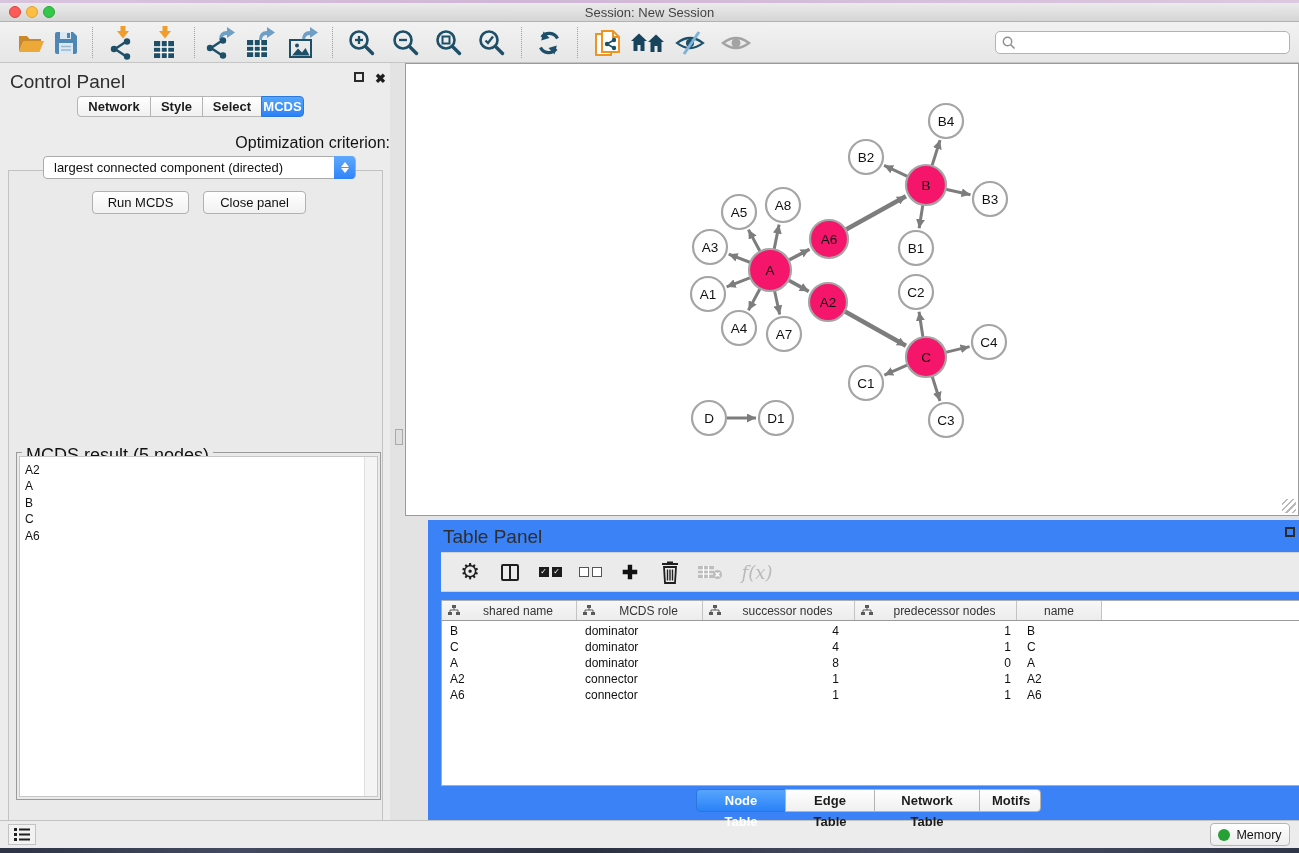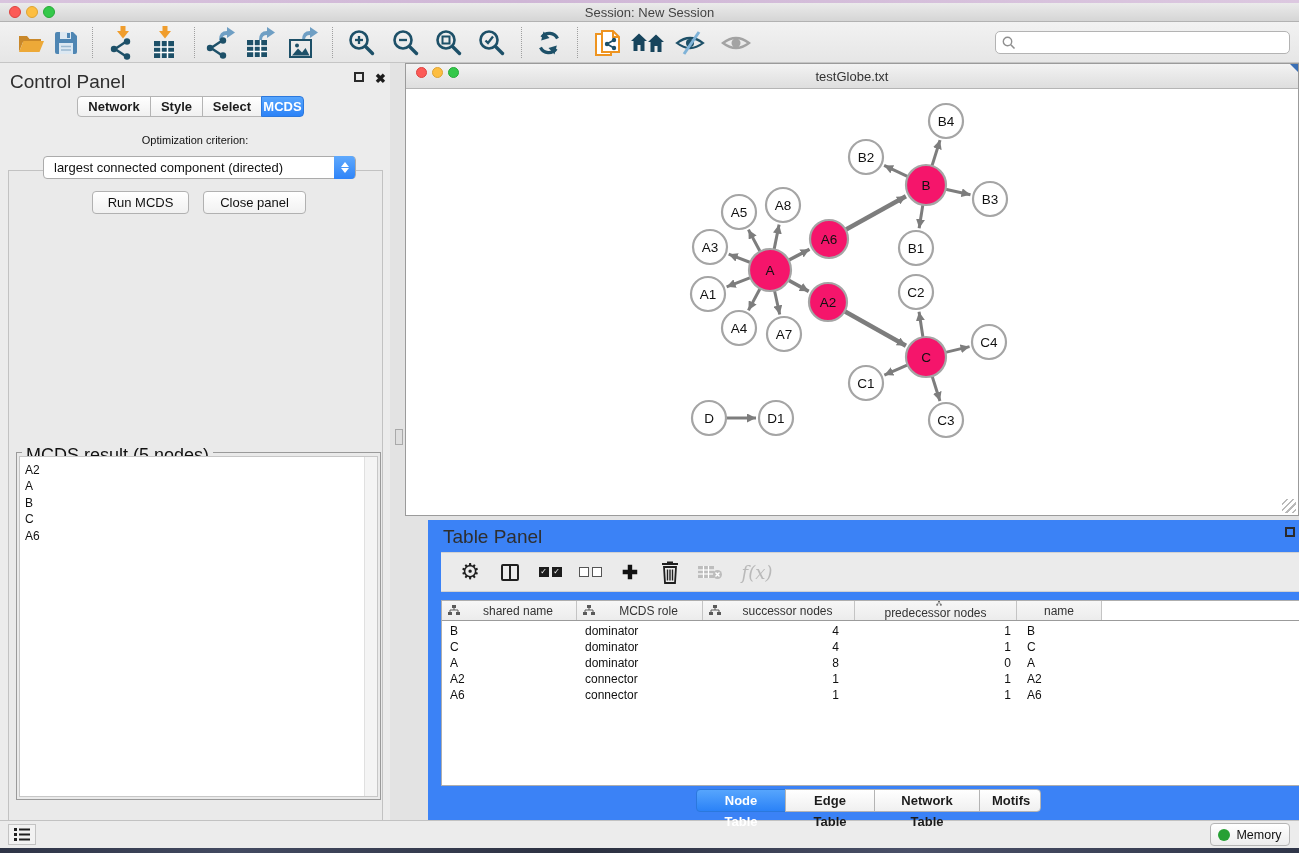--- a/index.html
+++ b/index.html
@@ -31,21 +31,21 @@
   .panel-title { position:absolute; left:10px; top:8px; font-size:19px; color:#2e2e2e; }
   .float-icon { position:absolute; width:10px; height:10px; border:2px solid #2a2a2a; }
   .close-icon { position:absolute; font-size:13px; font-weight:bold; color:#1d1d1d; line-height:10px; }
   .cp-inset { position:absolute; left:8px; top:107px; width:375px; height:705px; background:#eaeaea; border:1px solid #c2c2c2; }
   .tabbar { position:absolute; display:flex; z-index:5; }
   .tab { height:21px; line-height:19px; text-align:center; font-size:13px; color:#1c1c1c;
          background:linear-gradient(#ffffff,#f0f0f0); border:1px solid #b4b4b4; margin-left:-1px;font-weight:bold; }
   .tab:first-child { border-radius:4px 0 0 4px; margin-left:0; }
   .tab:last-child { border-radius:0 4px 4px 0; }
   .tab.active { background:linear-gradient(#56a5fd,#2b82f7); color:#fff; border-color:#2b78dd; }
-  .opt-label { position:absolute; left:0; top:71px; width:390px; text-align:center; font-size:11px; color:#111; }
+  .opt-label { position:absolute; left:0; top:71px; width:390px; text-align:right; font-size:16px; color:#111; }
   .dropdown { position:absolute; left:43px; top:93px; width:313px; height:23px; background:#fff; border:1px solid #ababab; border-radius:4px; font-size:13px; color:#111; line-height:21px; padding-left:10px; }
   .dd-stepper { position:absolute; right:0; top:-1px; width:21px; height:23px; background:linear-gradient(#5fa9fd,#2f84f8); border-radius:0 4px 4px 0; display:flex; flex-direction:column; align-items:center; justify-content:center; gap:1px; }
   .dd-stepper i { border-left:4px solid transparent; border-right:4px solid transparent; display:block; }
   .dd-up { border-bottom:5px solid #fff; }
   .dd-down { border-top:5px solid #fff; }
   .pbtn { position:absolute; height:23px; background:linear-gradient(#ffffff,#f1f1f1); border:1px solid #b1b1b1; border-radius:4px; font-size:13px; color:#111; text-align:center; line-height:21px; }
   .result-box { position:absolute; left:16px; top:389px; width:365px; height:348px; border:1px solid #9a9a9a; }
   .result-legend { position:absolute; left:5px; top:-8px; background:#eaeaea; padding:0 4px; font-size:18px; color:#111; }
   .result-list { position:absolute; left:2px; top:3px; right:2px; bottom:2px; background:#fff; border:1px solid #c7c7c7; padding:5px 0 0 5px; overflow:hidden; }
   .result-scroll { position:absolute; right:0; top:0; width:13px; height:100%; background:#f4f4f4; border-left:1px solid #e0e0e0; }
@@ -326,27 +326,20 @@
         <div class="result-item">A</div>
         <div class="result-item">B</div>
         <div class="result-item">C</div>
         <div class="result-item">A6</div>
         <div class="result-scroll"></div>
       </div>
     </div>
   </div>
 
   <div class="abs net-window">
-    <div class="net-titlebar">
-      <span class="tl red" style="left:10px; width:11px; height:11px;"></span>
-      <span class="tl yellow" style="left:26px; width:11px; height:11px;"></span>
-      <span class="tl green" style="left:42px; width:11px; height:11px;"></span>
-      <div class="net-title">testGlobe.txt</div>
-      <div class="blue-corner"></div>
-    </div>
     <div class="net-canvas">
       <svg id="graph-svg" width="892" height="426">
           <defs>
             <marker id="arrow" markerWidth="10" markerHeight="9" refX="9" refY="4.5" orient="auto" markerUnits="userSpaceOnUse">
               <path d="M0,0 L9,4.5 L0,9 Z" fill="#7d7d7d"></path>
             </marker>
           </defs>
           <line x1="354.10107730506843" y1="162.47943495786996" x2="342.42754542374433" y2="140.63863337345717" stroke="#7d7d7d" stroke-width="3" marker-end="url(#arrow)"></line>
           <line x1="368.11843883790186" y1="160.4078058104907" x2="373.07767729723633" y2="135.6116135138184" stroke="#7d7d7d" stroke-width="3" marker-end="url(#arrow)"></line>
           <line x1="344.39133153665693" y1="173.4833437557185" x2="322.674922346041" y2="165.15872023264905" stroke="#7d7d7d" stroke-width="3" marker-end="url(#arrow)"></line>
@@ -540,21 +533,21 @@
           <svg width="12" height="11" viewBox="0 0 12 11" style="margin-left:6px;">
               <g fill="#5a5a5a">
                 <rect x="4" y="0" width="4" height="3"></rect>
                 <rect x="0" y="7" width="4" height="3"></rect>
                 <rect x="8" y="7" width="4" height="3"></rect>
               </g>
               <path d="M6 3 L6 5 M2 7 L2 5 L10 5 L10 7" fill="none" stroke="#5a5a5a" stroke-width="1"></path>
             </svg>
           <span class="th-text">successor nodes</span>
         </div>
-        <div class="th" style="width:162px;flex-direction:column;">
+        <div class="th" style="width:162px;">
           <svg width="12" height="11" viewBox="0 0 12 11" style="margin-left:6px;">
               <g fill="#5a5a5a">
                 <rect x="4" y="0" width="4" height="3"></rect>
                 <rect x="0" y="7" width="4" height="3"></rect>
                 <rect x="8" y="7" width="4" height="3"></rect>
               </g>
               <path d="M6 3 L6 5 M2 7 L2 5 L10 5 L10 7" fill="none" stroke="#5a5a5a" stroke-width="1"></path>
             </svg>
           <span class="th-text">predecessor nodes</span>
         </div>

